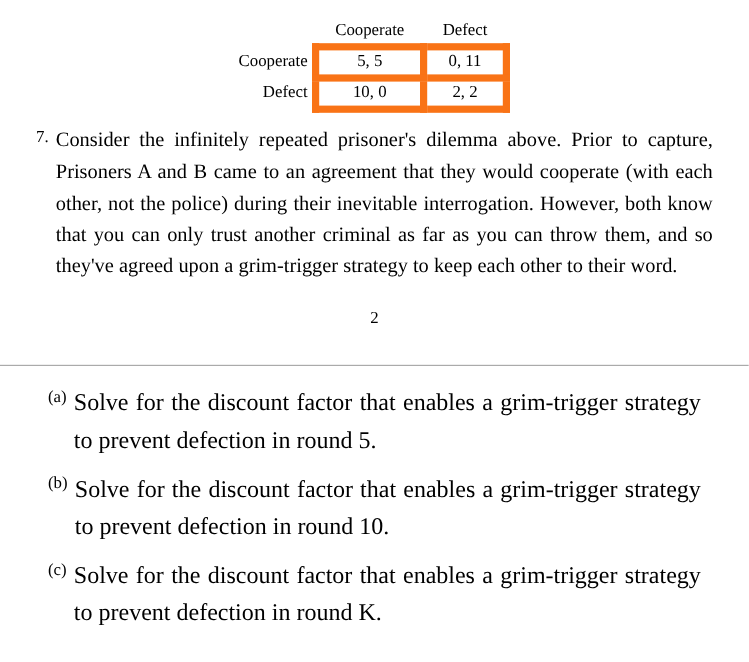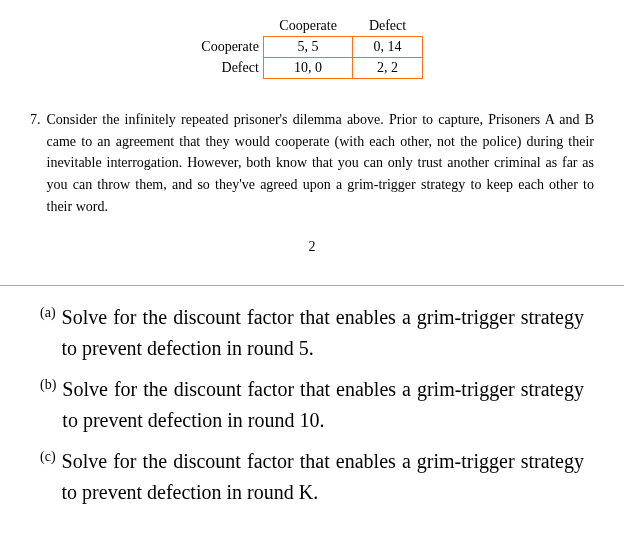--- a/index.html
+++ b/index.html
@@ -30,21 +30,21 @@
     
     .figure-container {
       display: flex;
       flex-direction: column;
       align-items: center;
       margin-bottom: 10px;
     }
 
     .payoff-table {
       border-collapse: collapse;
-      margin-bottom: 20px;
+      margin-bottom: 0;
     }
 
     .payoff-table th,
     .payoff-table td {
       font-family: "Times New Roman", Times, serif;
       font-size: 14px;
       text-align: center;
     }
 
     .payoff-table .row-label {
@@ -53,21 +53,21 @@
       border: none;
     }
 
     .payoff-table .col-header {
       border: none;
       padding: 0 16px 2px 16px;
       font-weight: normal;
     }
 
     .payoff-table td.cell {
-      border: 1px solid #f97316;
+      border: 6px solid #f97316;
       padding: 2px 14px;
       min-width: 50px;
     }
 
     .figure-caption {
       font-size: 14px;
       text-align: center;
       margin-top: 2px;
     }
 
@@ -79,21 +79,21 @@
       line-height: 1.55;
       text-align: justify;
     }
 
     .question-number {
       flex-shrink: 0;
       font-size: 14px;
     }
 
     .question-text {
-      font-size: 14px;
+      font-size: 17px;
       flex: 1;
     }
 
     
     .page-number-section {
       text-align: center;
       padding: 10px 0 20px 0;
       font-size: 14px;
     }
 
@@ -140,21 +140,21 @@
           <tr>
             <th class="col-header"></th>
             <th class="col-header">Cooperate</th>
             <th class="col-header">Defect</th>
           </tr>
         </thead>
         <tbody>
           <tr>
             <td class="row-label">Cooperate</td>
             <td class="cell">5, 5</td>
-            <td class="cell">0, 14</td>
+            <td class="cell">0, 11</td>
           </tr>
           <tr>
             <td class="row-label">Defect</td>
             <td class="cell">10, 0</td>
             <td class="cell">2, 2</td>
           </tr>
         </tbody>
       </table>
     </div>
 

